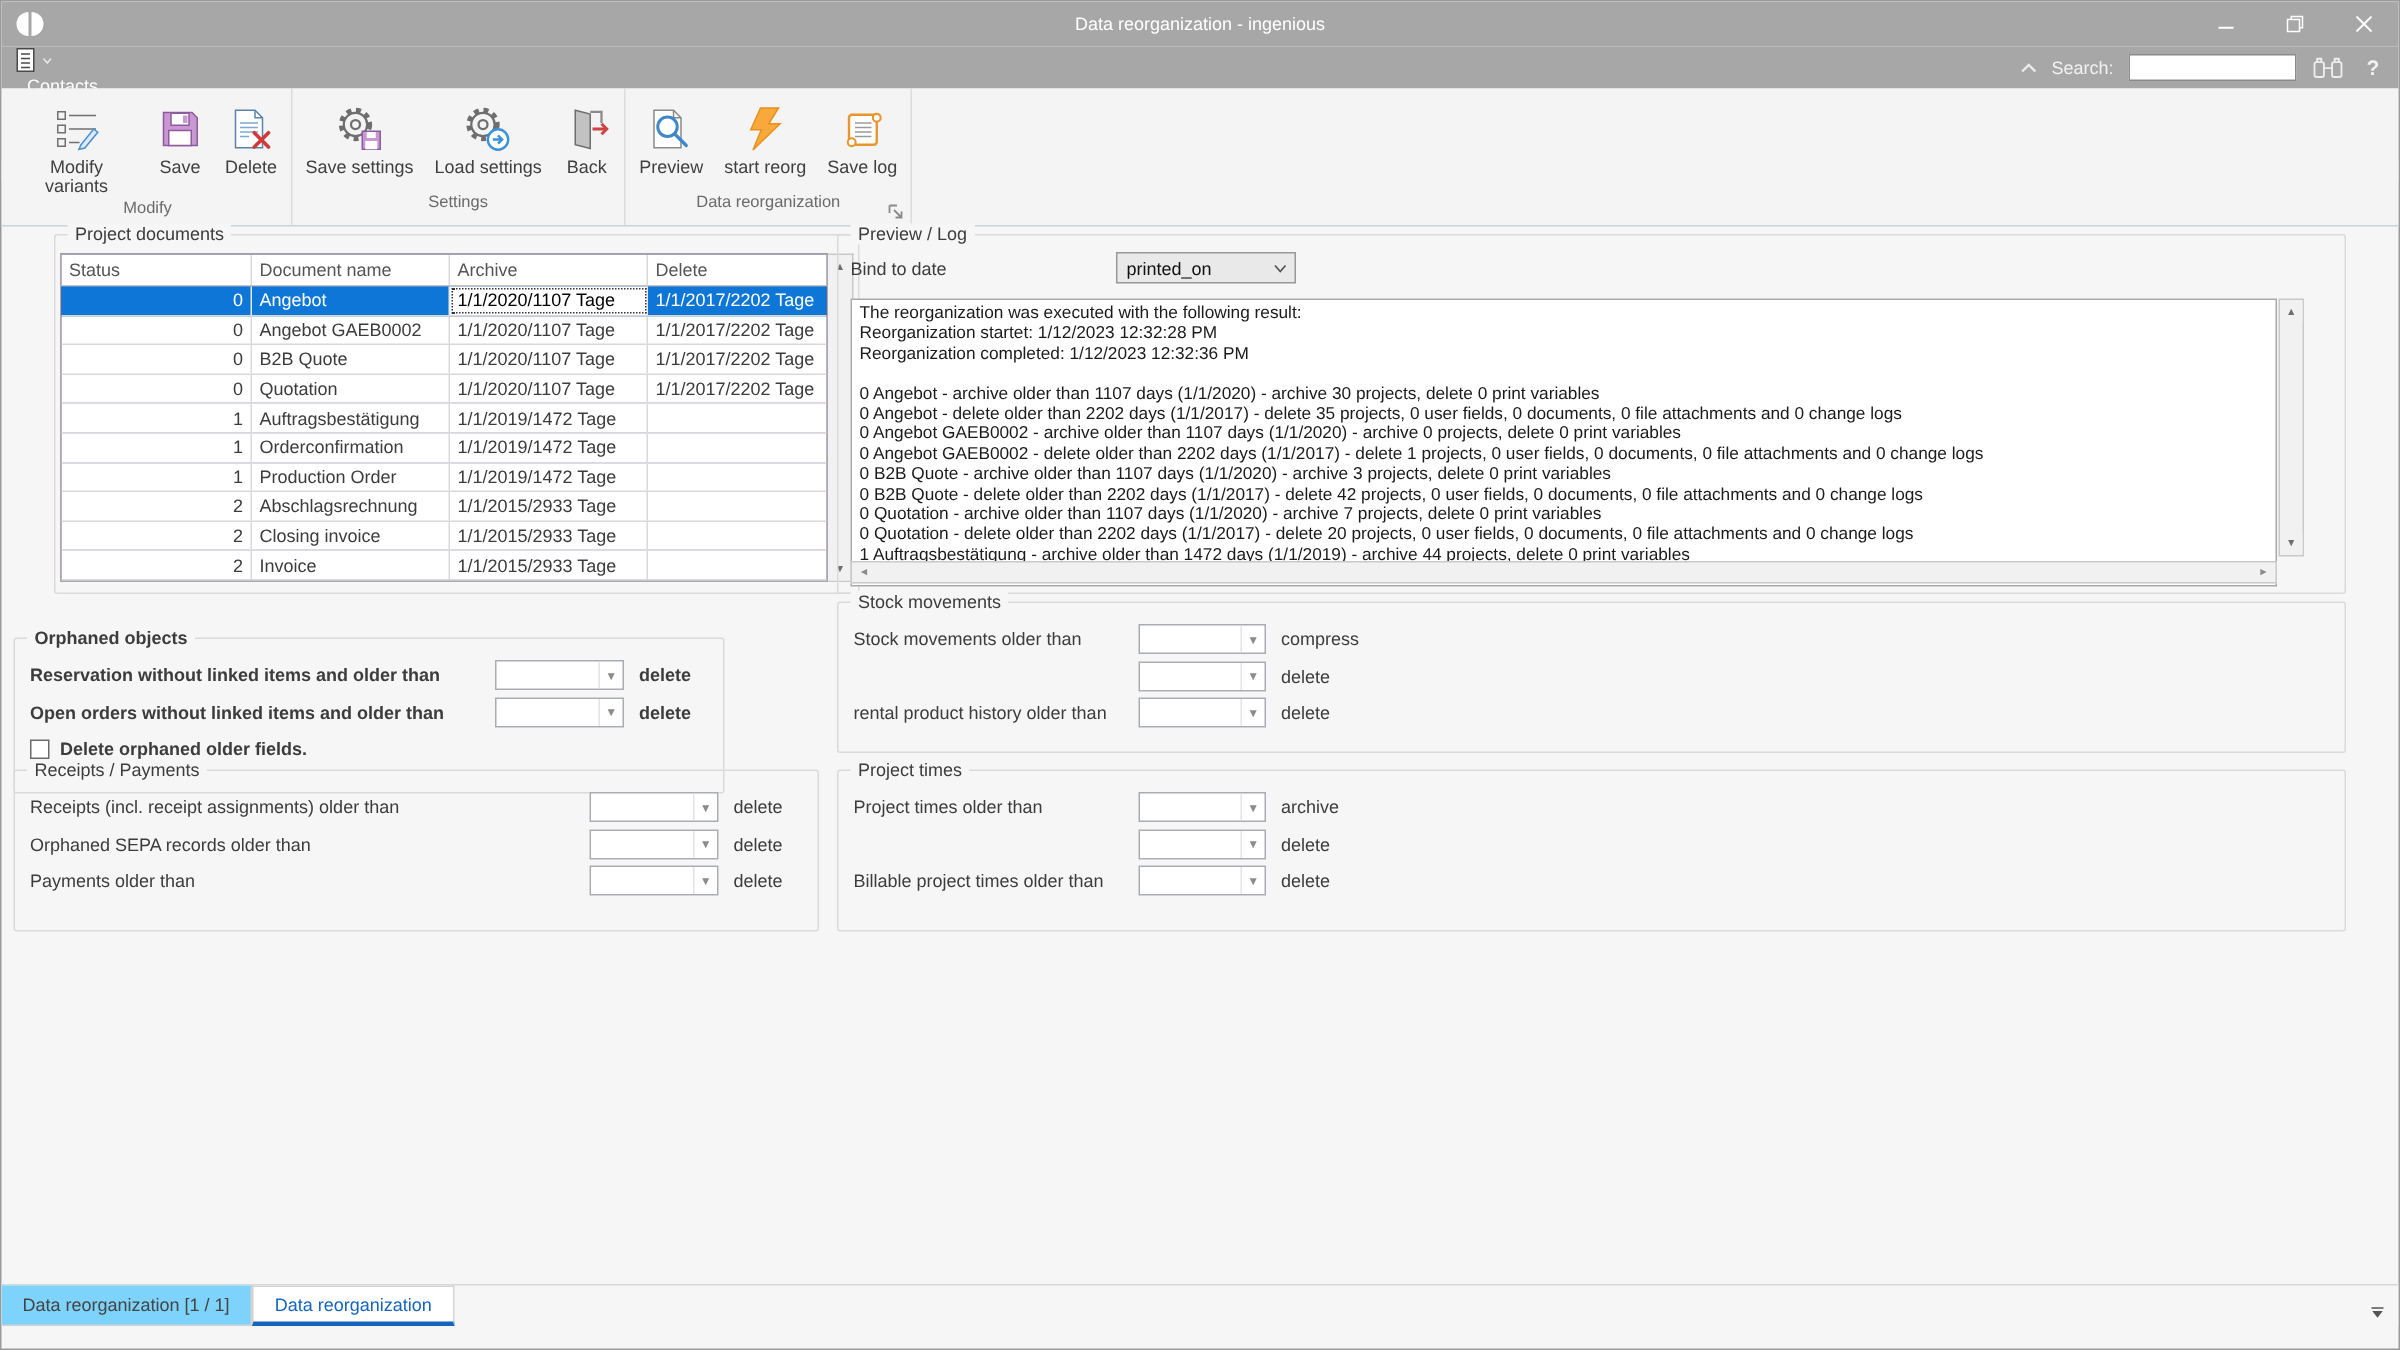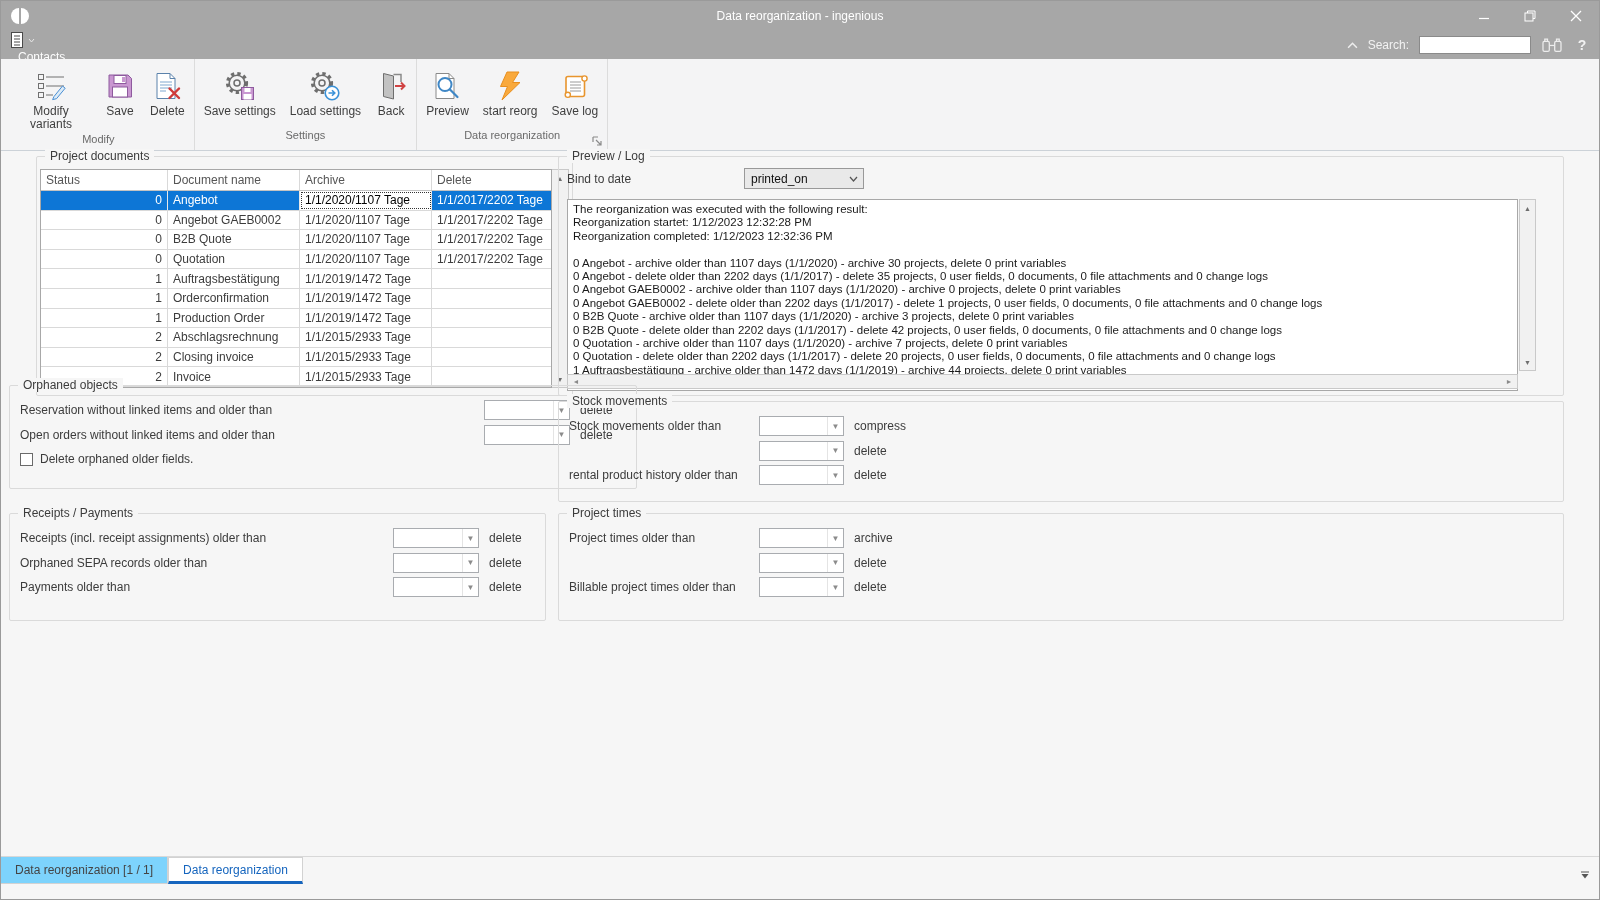--- a/index.html
+++ b/index.html
@@ -383,21 +383,21 @@
     <div class="log-vscroll">
       <div class="sbtn">▲</div>
       <div class="sbtn">▼</div>
     </div>
     <div class="log-hscroll">
       <div class="hbtn">◄</div>
       <div class="hbtn">►</div>
     </div>
   </div>
 
-  <div class="gbox" style="left:8px; top:384px; width:628px; height:104px;">
+  <div class="gbox" style="left:8px; top:424px; width:474px; height:104px;font-weight:bold;">
     <span class="legend">Orphaned objects</span>
     <div class="optrows">
       <div class="optrow left-cols">
         <span class="optlabel">Reservation without linked items and older than</span>
         <div class="combo">
             <span class="cfill"></span>
             <span class="carrow">▼</span>
           </div>
         <span class="actlabel">delete</span>
       </div>

